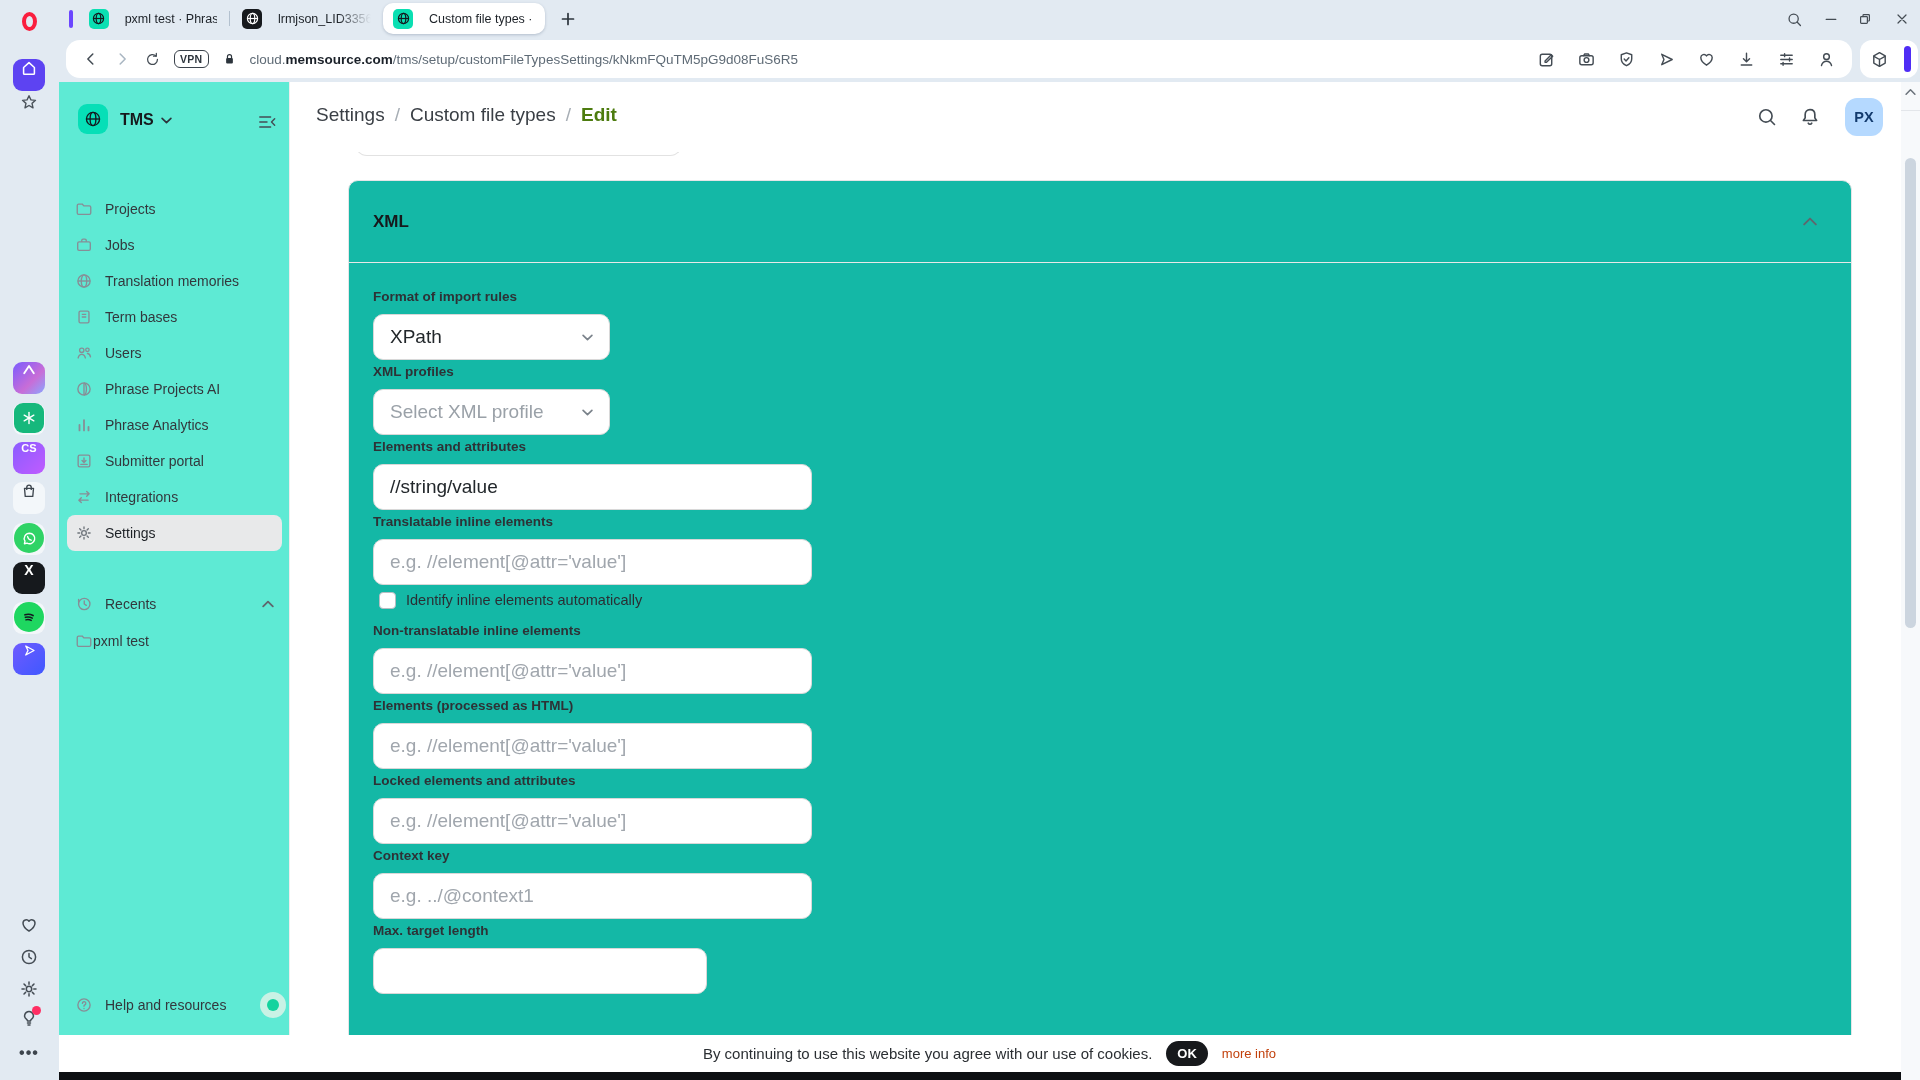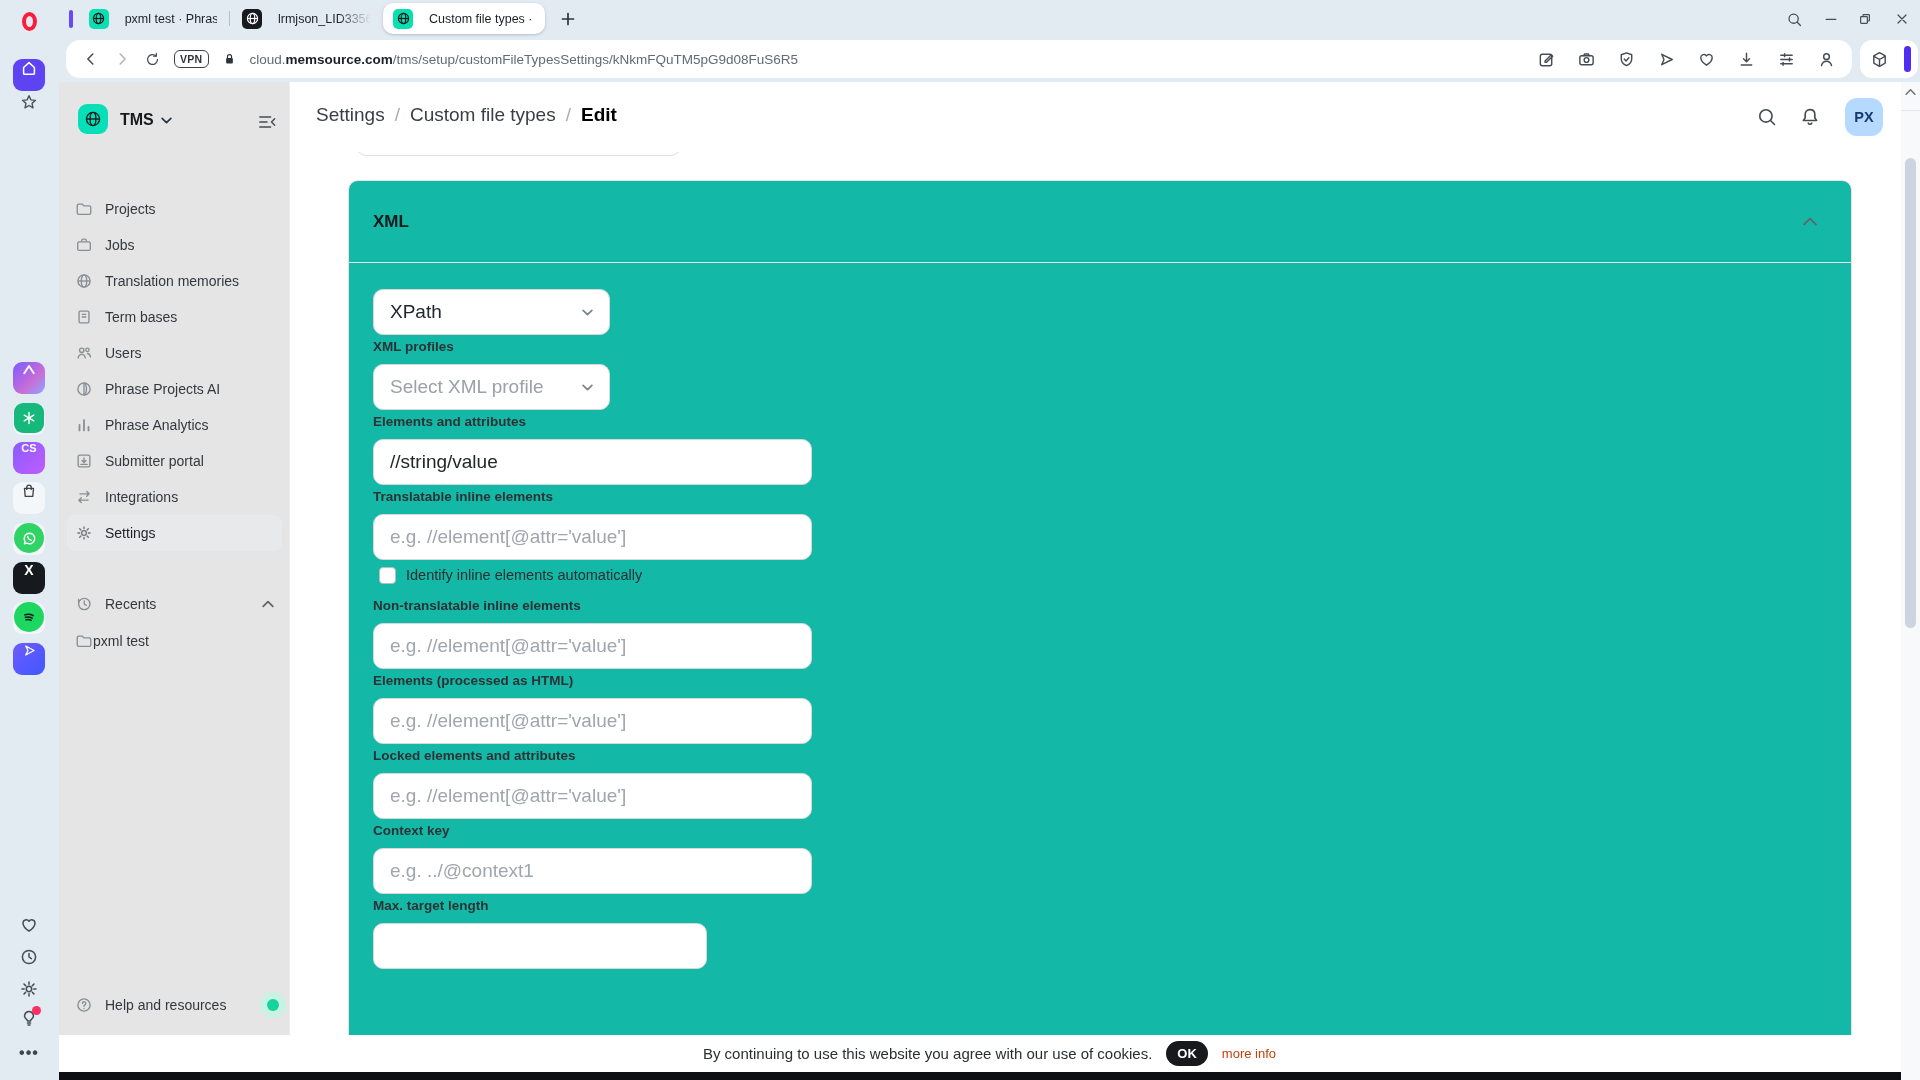--- a/index.html
+++ b/index.html
@@ -44,41 +44,41 @@
   .vpn-badge{border:1.8px solid #3a424b;border-radius:6px;font-size:10.5px;font-weight:bold;color:#2c343c;padding:2px 5px;letter-spacing:.3px;}
   .url{font-size:13.5px;white-space:nowrap;color:#5f6b76;}
   .url b{color:#1b2129;font-weight:bold;}
   .addr-icons{margin-left:auto;display:flex;align-items:center;gap:21px;}
   .flow-pill{width:7px;height:26px;border-radius:4px;background:#4f2df5;}
 
   
   #page{position:absolute;left:59px;top:82px;width:1861px;height:998px;background:#fff;}
 
   
-  #app-side{position:absolute;left:0;top:0;width:231px;height:998px;background:#e5e5e5;border-right:1px solid #ededed;z-index:3;}
+  #app-side{position:absolute;left:0;top:0;width:231px;height:998px;background:#5eead4;border-right:1px solid #ededed;z-index:3;}
   .side-head{position:absolute;left:0;top:10px;width:231px;height:56px;}
   .tms-logo{position:absolute;left:19px;top:12px;width:30px;height:30px;border-radius:9px;background:#06dfb7;display:flex;align-items:center;justify-content:center;}
   .tms-name{position:absolute;left:61px;top:19px;font-size:16px;font-weight:bold;color:#17191c;display:flex;align-items:center;gap:7px;}
   .collapse-btn{position:absolute;left:196px;top:18px;width:24px;height:24px;display:flex;align-items:center;justify-content:center;}
   #nav{position:absolute;left:0;top:109px;width:231px;}
   .nav-item{height:36px;margin:0 8px;padding:0 8px;display:flex;align-items:center;gap:12px;border-radius:8px;font-size:14px;color:#33383d;}
   .nav-item.sel{background:#e8e9ea;color:#1d2126;}
   .nav-ic{width:18px;height:18px;flex:0 0 auto;}
   .recents-row{position:absolute;left:8px;top:504px;width:215px;height:36px;padding:0 8px;display:flex;align-items:center;gap:12px;font-size:14px;color:#33383d;}
   .recents-row .chev{margin-left:auto;}
   .recent-item{position:absolute;left:8px;top:541px;width:215px;height:36px;padding:0 8px;display:flex;align-items:center;font-size:14px;color:#33383d;}
   .help-row{position:absolute;left:8px;top:905px;width:215px;height:36px;padding:0 8px;display:flex;align-items:center;gap:12px;font-size:14px;color:#33383d;}
   .beacon{position:absolute;left:193px;top:5px;width:26px;height:26px;border-radius:50%;background:#c9f2e5;display:flex;align-items:center;justify-content:center;}
   .beacon i{width:12px;height:12px;border-radius:50%;background:#14d39e;}
 
   
   #app-head{position:absolute;left:231px;top:0;width:1630px;height:70px;background:#fff;z-index:2;}
   .crumbs{position:absolute;left:26px;top:22px;font-size:19px;color:#3a3f45;display:flex;gap:10px;align-items:center;}
   .crumb-sep{color:#a6adb4;}
-  .crumb-cur{color:#000000;font-weight:bold;}
+  .crumb-cur{color:#4d7c0f;font-weight:bold;}
   .head-ic{position:absolute;top:24px;width:22px;height:22px;}
   .avatar{position:absolute;left:1555px;top:16px;width:38px;height:38px;border-radius:12px;background:#b5d9ff;color:#123a6d;font-weight:bold;font-size:14.5px;display:flex;align-items:center;justify-content:center;}
 
   
   .remnant{position:absolute;left:296px;top:40px;width:327px;height:34px;border:1px solid #e2e2e2;border-top:none;border-radius:0 0 12px 12px;z-index:1;}
   #card{position:absolute;left:289px;top:98px;width:1504px;height:880px;background:#14b8a6;border:1px solid #e4e5e7;border-radius:10px;z-index:1;}
   .card-head{height:82px;display:flex;align-items:center;padding:0 34px 0 24px;border-bottom:1px solid #e8e8e8;}
   .card-title{font-size:17px;font-weight:bold;color:#17191c;}
   .card-head .chev{margin-left:auto;}
   .card-body{padding:26px 24px 0 24px;}
@@ -519,20 +519,21 @@
     <div id="card">
       <div class="card-head">
         <span class="card-title">XML</span>
         <svg class="chev" width="14" height="9" viewBox="0 0 12 7">
             <path d="M1 6l5-5 5 5" stroke="#5f666d" stroke-width="1.6" fill="none" stroke-linecap="round" stroke-linejoin="round"></path>
           </svg>
       </div>
       <div class="card-body">
 
         <div class="row">
+          <label class="f-label">Format of import rules</label>
           <div class="f-input select">
             <span>XPath</span>
             <svg width="11" height="7" viewBox="0 0 10 6">
                 <path d="M1 1l4 4 4-4" stroke="#7a828a" stroke-width="1.5" fill="none" stroke-linecap="round" stroke-linejoin="round"></path>
               </svg>
           </div>
         </div>
 
         <div class="row">
           <label class="f-label">XML profiles</label>

